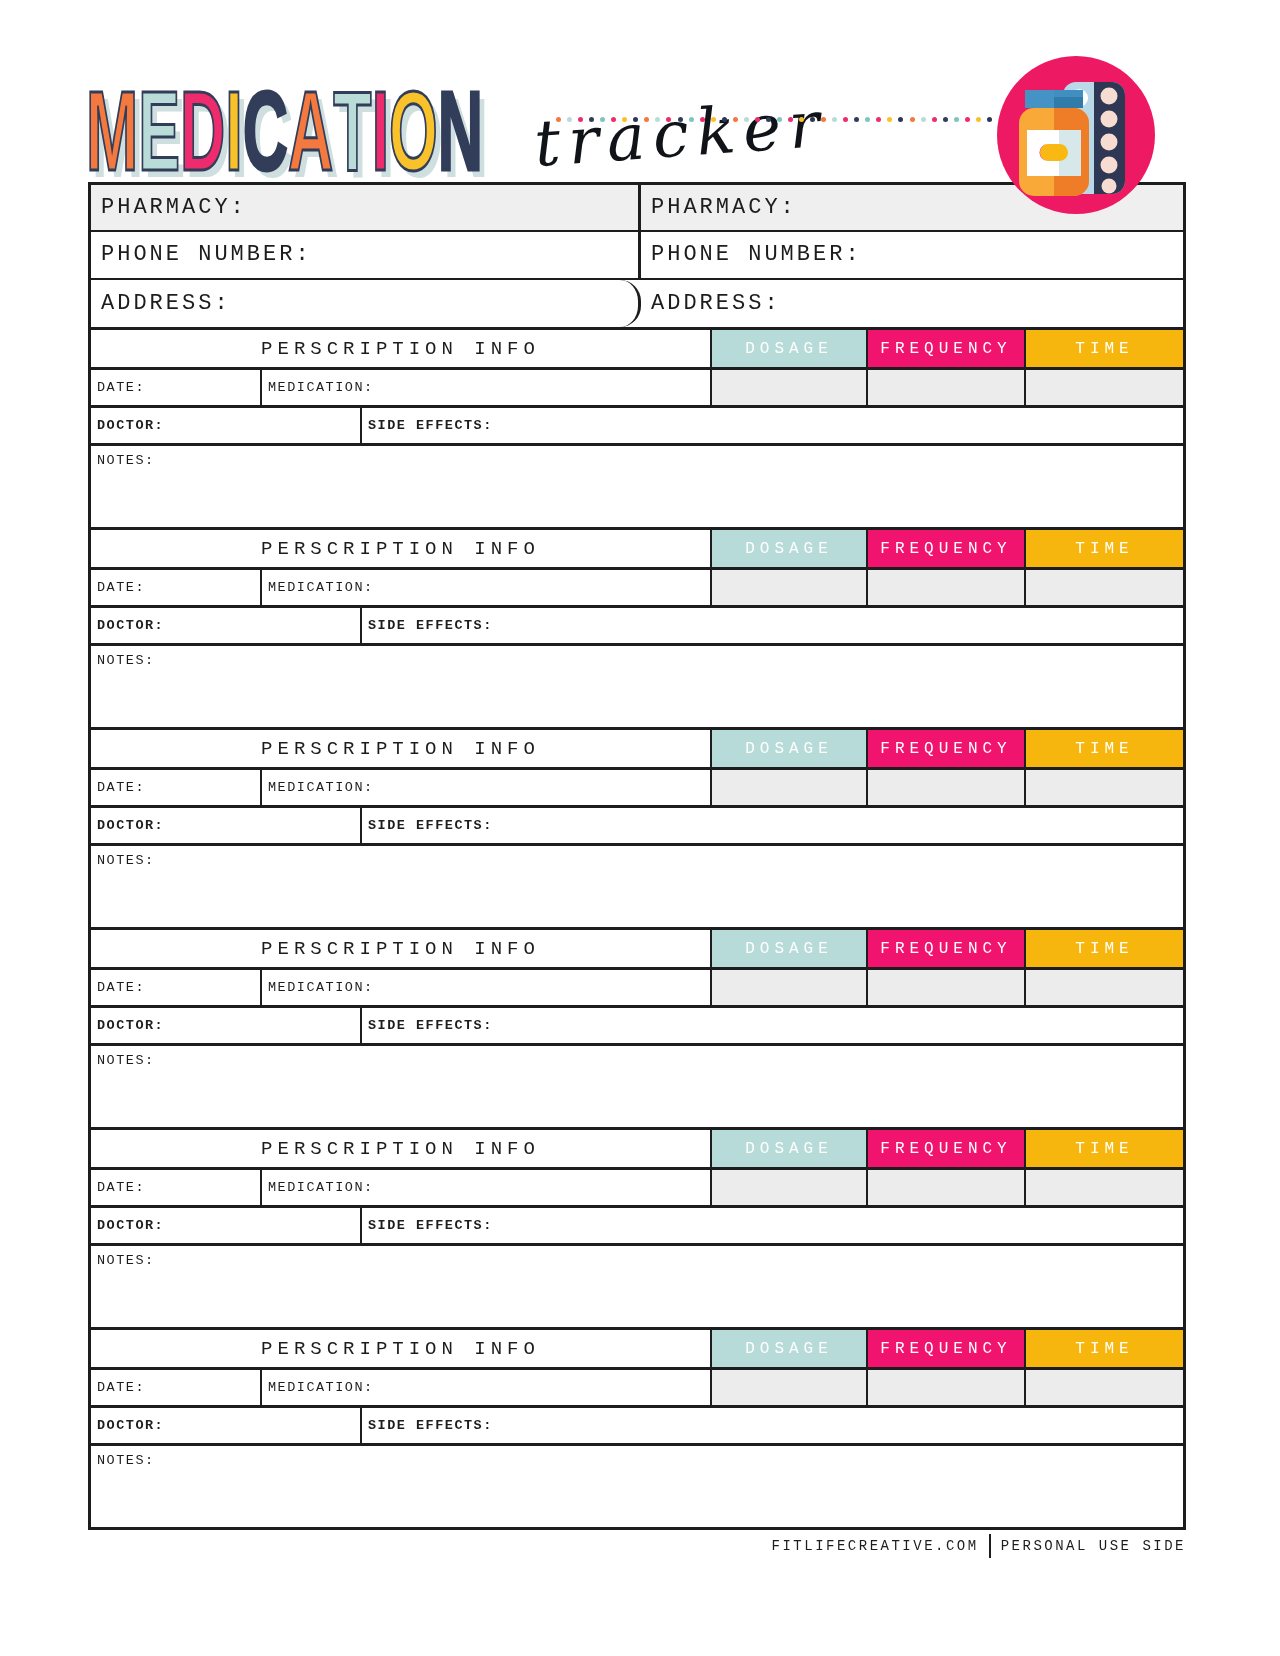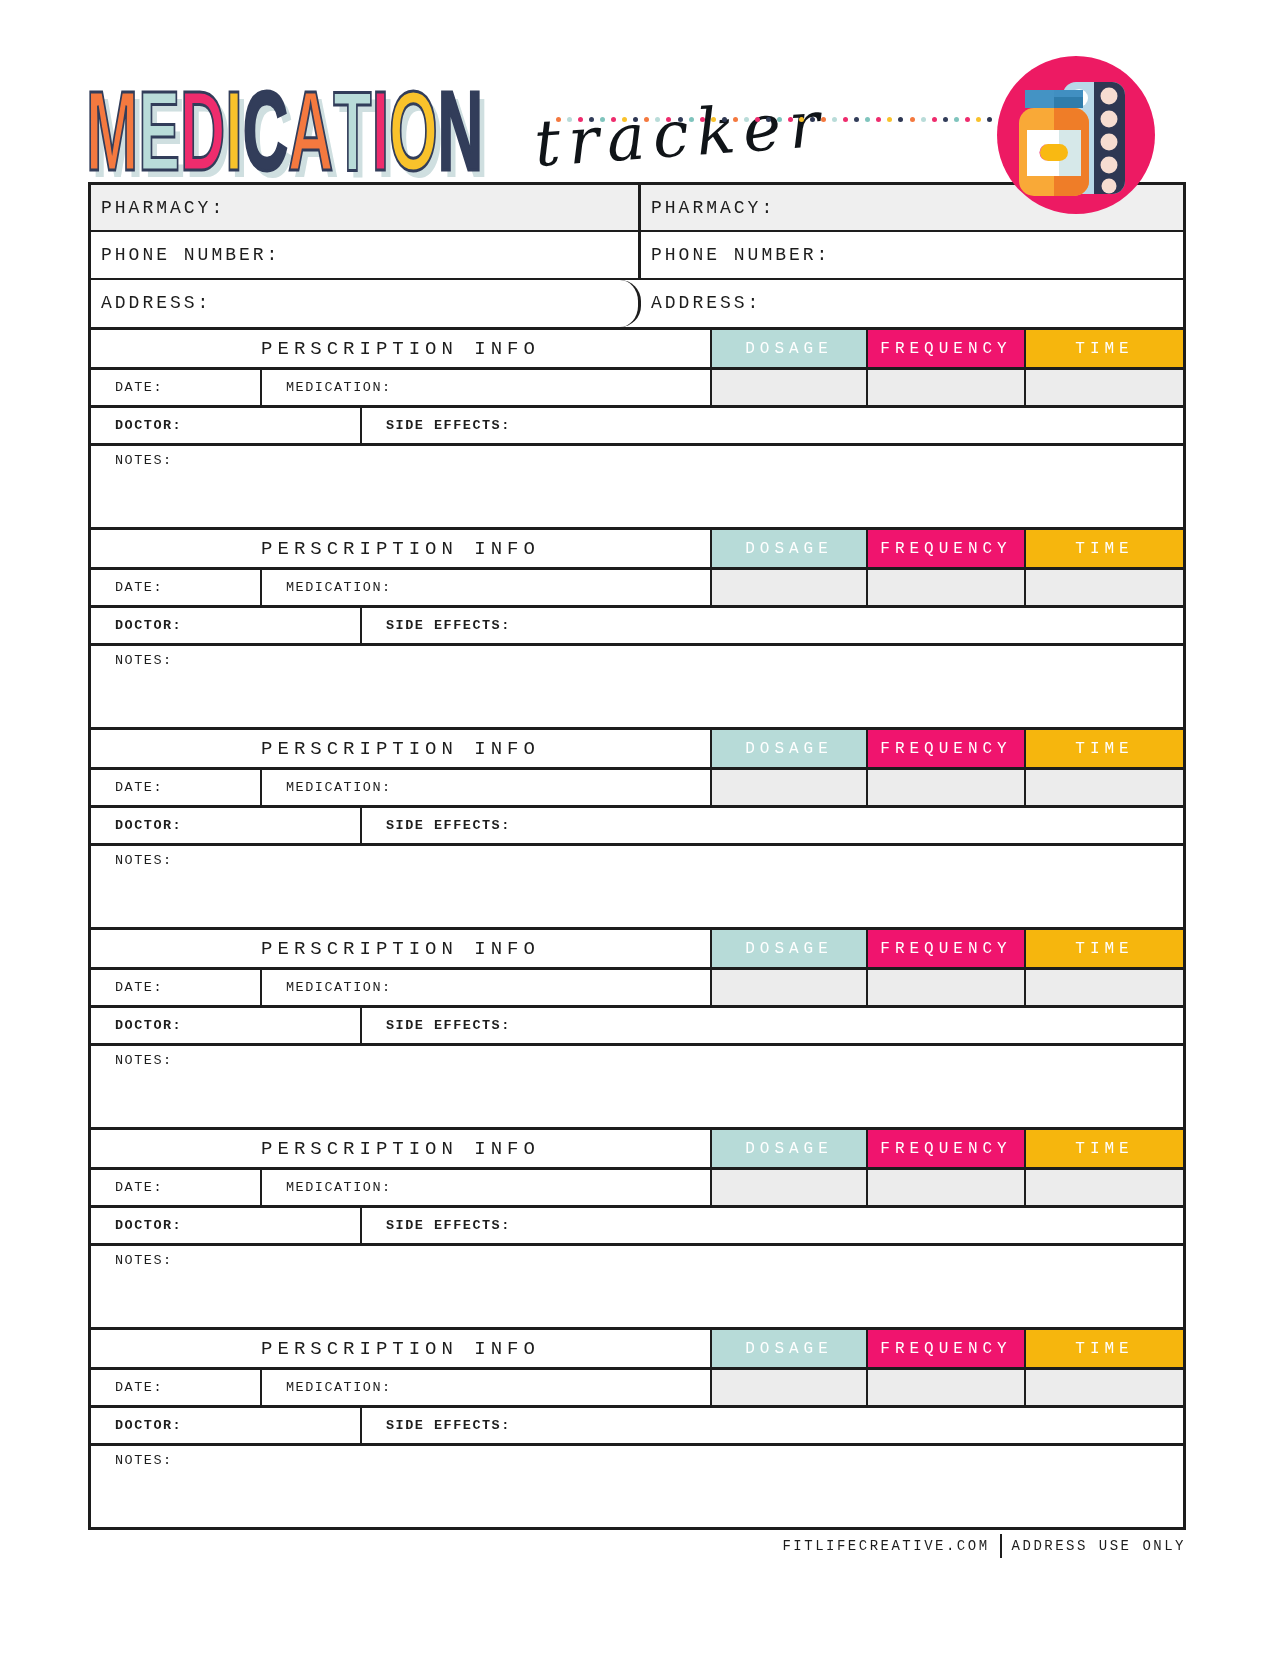--- a/index.html
+++ b/index.html
@@ -35,21 +35,21 @@
 
   
   .pharmacy-table {
     position:absolute; left:88px; top:182px; width:1098px; height:148px;
     box-sizing:border-box; border:3px solid var(--line); background:#fff;
     display:grid; grid-template-columns:550px 1fr; grid-template-rows:1fr 1fr 1fr;
     z-index:2;
   }
   .ph-cell {
     display:flex; align-items:center; padding-left:10px; box-sizing:border-box;
-    font-size:18px; letter-spacing:3px; border-bottom:2px solid var(--line);
+    font-size:22px; letter-spacing:3px; border-bottom:2px solid var(--line);
   }
   .ph-cell.first-col { border-right:3px solid var(--line); }
   .ph-cell.row-top { background:var(--gray-row); }
   .ph-cell.row-last { border-bottom:none;border-radius:21px; }
 
   
   .rx-blocks { position:absolute; left:88px; top:327px; width:1098px; z-index:1; }
   .rx-block {
     box-sizing:border-box; height:203px; border:3px solid var(--line);
     margin-top:-3px; background:#fff;
@@ -63,21 +63,21 @@
   .doctor-row { grid-template-columns:271px 1fr;font-weight:bold; }
   .notes-row  { grid-template-columns:1fr; }
 
   .cell { box-sizing:border-box; min-width:0; display:flex; align-items:center; }
   .v-border { border-right:2.5px solid var(--line); }
   .info-cell { justify-content:center; font-size:19px; letter-spacing:5px; }
   .col-head { justify-content:center; color:#ffffff; font-size:16px; letter-spacing:5px; }
   .col-head.dosage { background:var(--teal); }
   .col-head.frequency { background:var(--pink); }
   .col-head.time { background:var(--yellow); }
-  .small-label-cell { padding-left:24px; font-size:13.5px; letter-spacing:1.5px; }
+  .small-label-cell { padding-left:6px; font-size:13.5px; letter-spacing:1.5px; }
   .gray-input { background:var(--gray-cell); }
   .notes-cell { align-items:flex-start; padding-top:7px; }
 
   
   .footer {
     position:absolute; top:1534px; right:94px; display:flex; align-items:center;
     gap:10px; font-size:14px; letter-spacing:2.5px;
   }
   .footer-divider { width:0; height:24px; border-left:2px solid var(--line); }
 </style>
@@ -439,16 +439,16 @@
         <div class="cell small-label-cell notes-cell">
           <span>NOTES:</span>
         </div>
       </div>
     </section>
   </div>
 
   <div class="footer">
     <span>FITLIFECREATIVE.COM</span>
     <span class="footer-divider"></span>
-    <span>ADDRESS USE ONLY</span>
+    <span>PERSONAL USE SIDE</span>
   </div>
 
 </div>
 
 </body></html>

